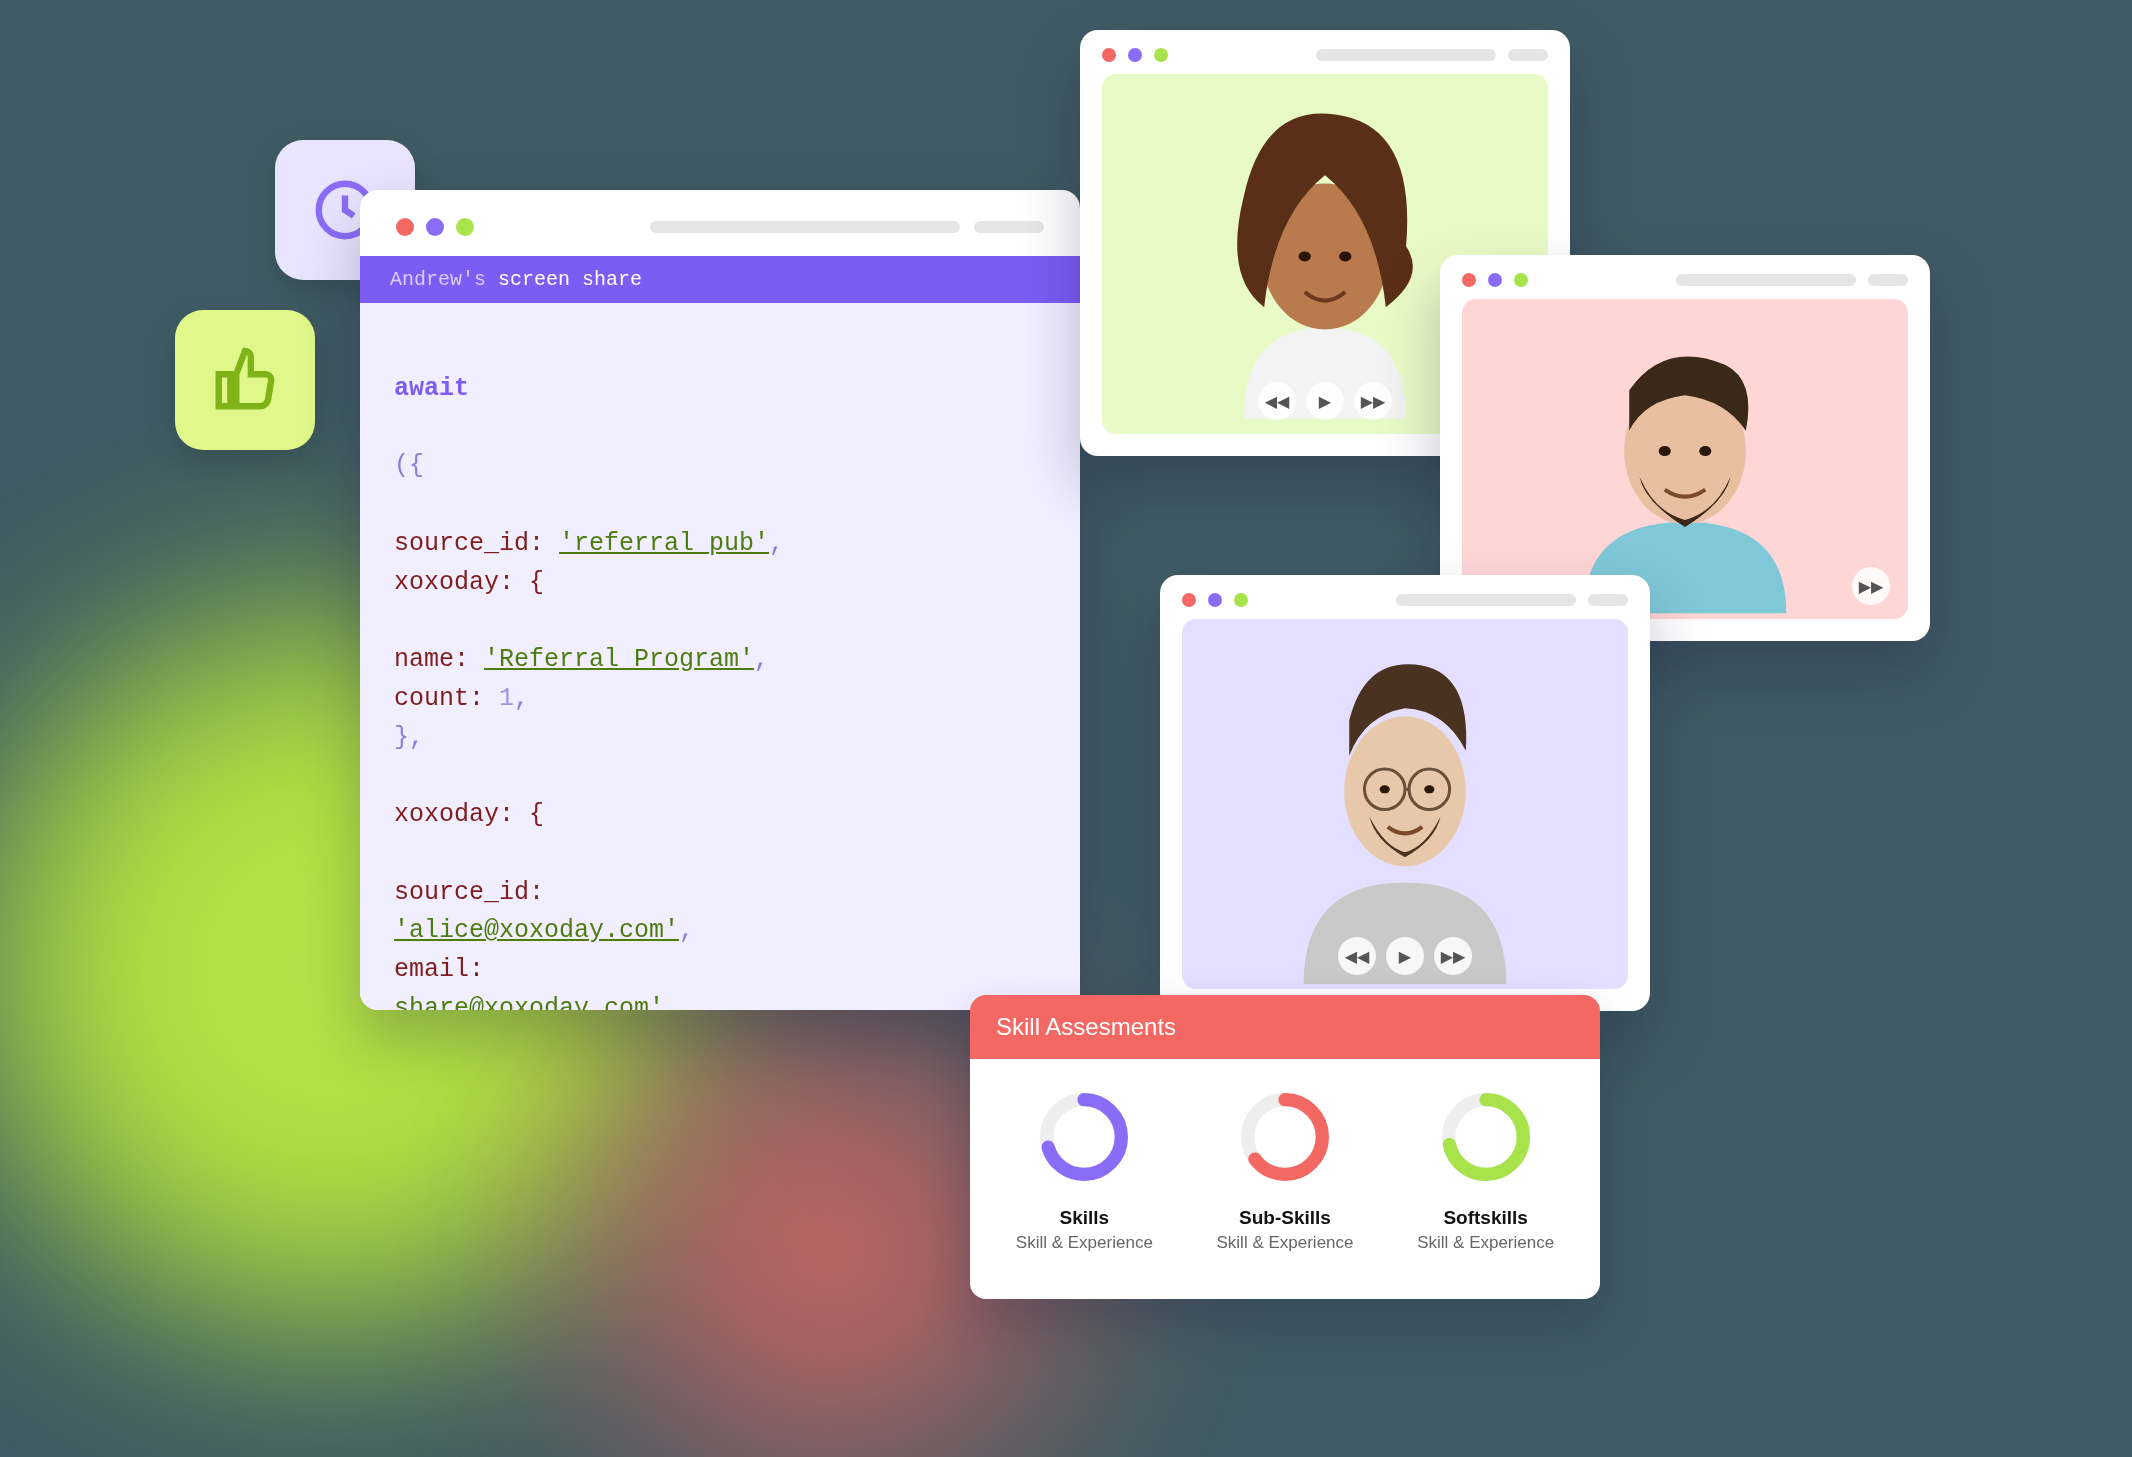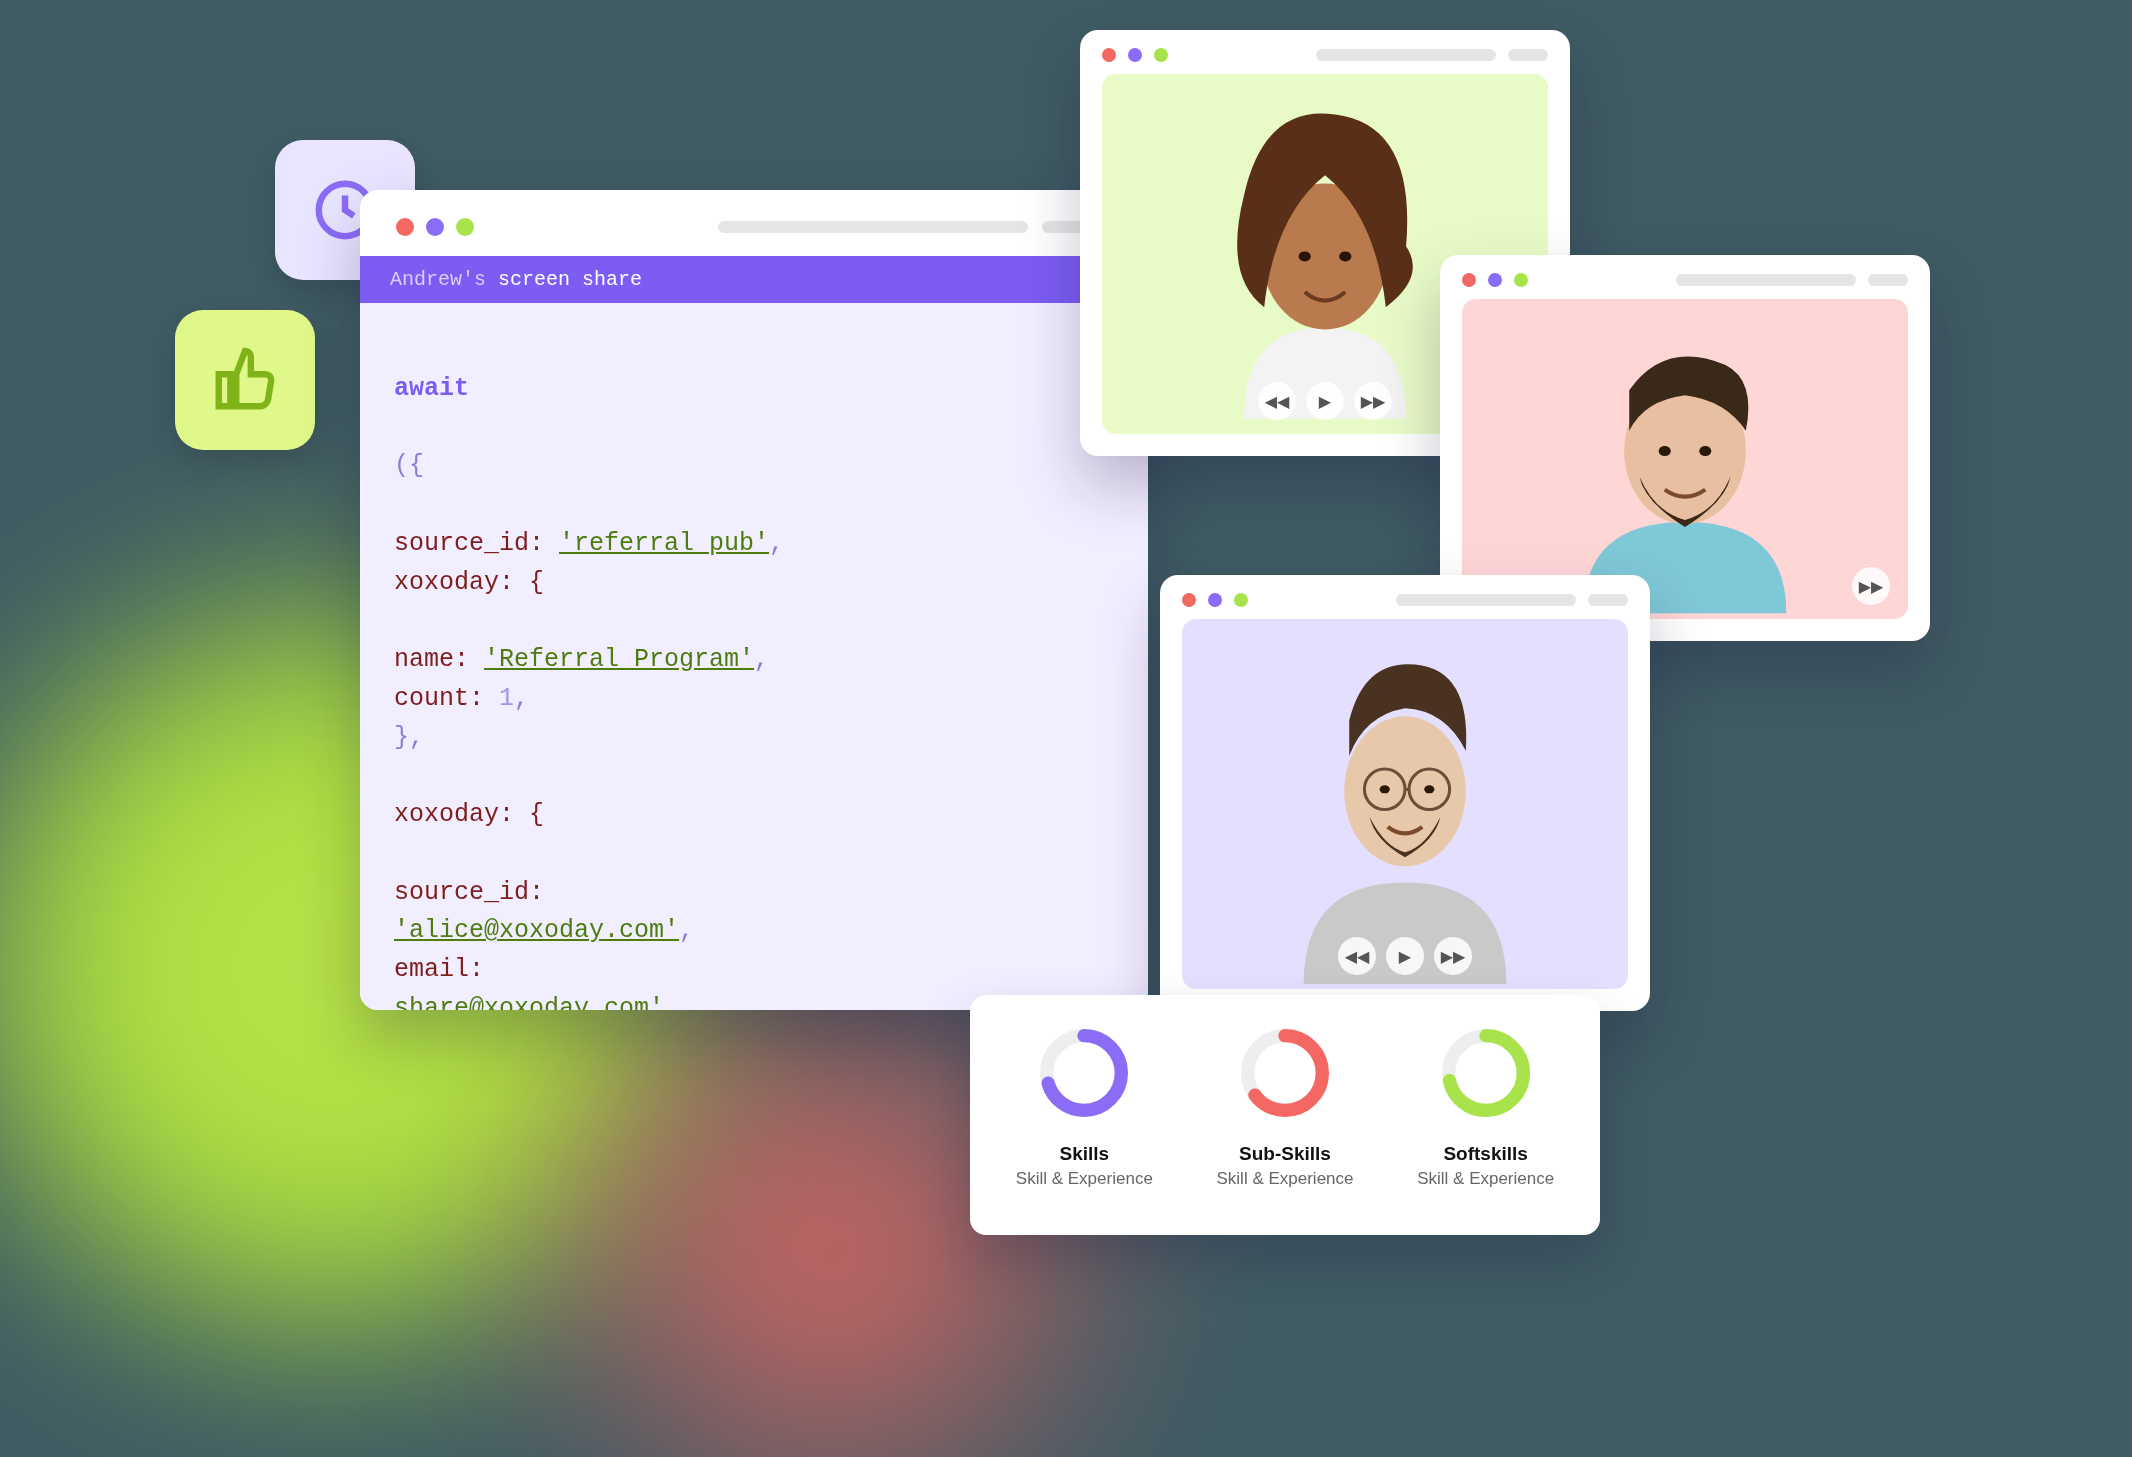--- a/index.html
+++ b/index.html
@@ -71,21 +71,21 @@
 }
 .bar-line {
   height: 12px;
   background: #e5e5e5;
   border-radius: 6px;
 }
 
 
 .code-window {
   left: 360px; top: 190px;
-  width: 788px; height: 820px;
+  width: 720px; height: 820px;
 }
 .code-title-dots { padding: 28px 36px 20px; }
 .code-title-dots .dot { width: 18px; height: 18px; }
 .code-window .bar-lines { gap: 14px; }
 .code-window .bar-line.long { width: 310px; }
 .code-window .bar-line.short { width: 70px; }
 .screen-share-bar {
   background: #7c5cf3;
   color: #d9cdfb;
   font-family: "Courier New", monospace;
@@ -317,20 +317,21 @@
     </svg>
     <div class="play-controls">
       <div class="play-btn">◀◀</div>
       <div class="play-btn">▶</div>
       <div class="play-btn">▶▶</div>
     </div>
   </div>
 </div>
 
 <div class="skill-card">
+  <div class="skill-header">Skill Assesments</div>
   <div class="skill-body">
     <div class="skill-col">
       <svg class="ring" viewBox="0 0 36 36">
         <circle cx="18" cy="18" r="14" fill="none" stroke="#eee" stroke-width="5"></circle>
         <circle cx="18" cy="18" r="14" fill="none" stroke-width="5" stroke-linecap="round" stroke-dasharray="88" stroke-dashoffset="26" transform="rotate(-90 18 18)" stroke="#8b6cf6"></circle>
       </svg>
       <div class="skill-name">Skills</div>
       <div class="skill-sub">Skill &amp; Experience</div>
     </div>
     <div class="skill-col">

